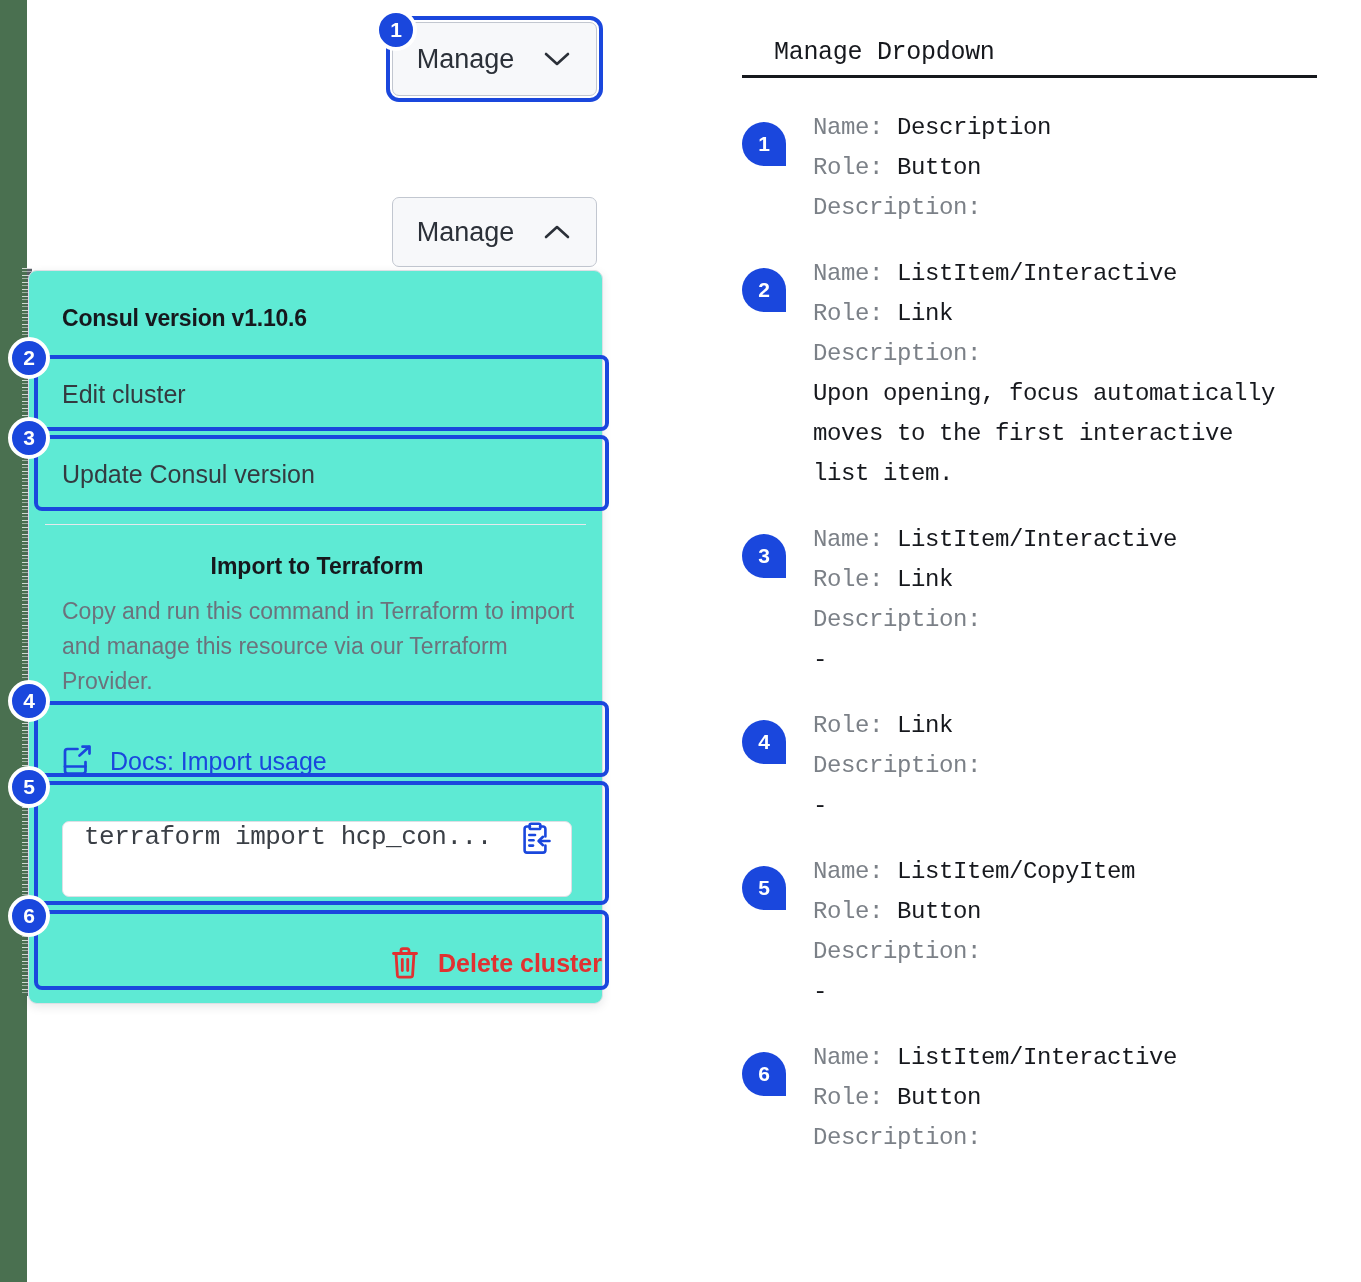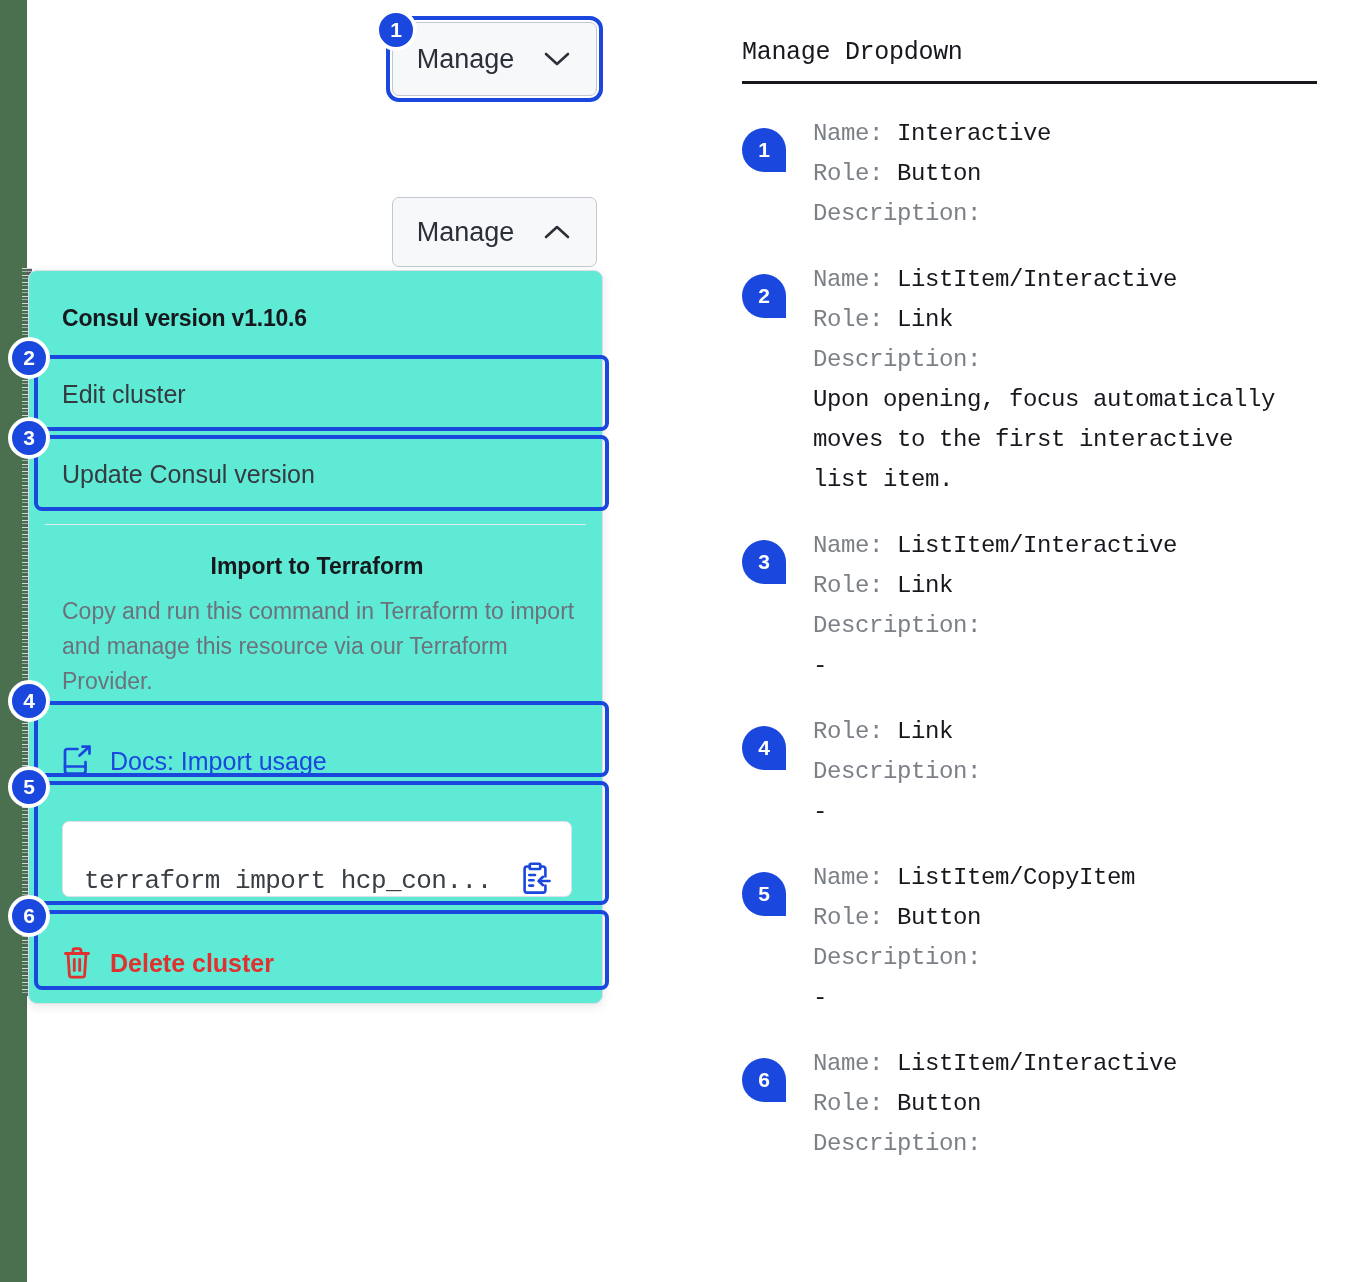--- a/index.html
+++ b/index.html
@@ -114,21 +114,21 @@
     font-size: 25px;
     color: #343a40;
     padding: 22px 0 22px 33px;
     min-height: 80px;
     display: flex;
     align-items: center;
     gap: 18px;
     position: relative;
   }
   .dd-item.link { color: #1a47dd; }
-  .dd-item.danger { color: #e03131; font-weight: 700; }
+  .dd-item.danger { color: #e03131; font-weight: 700; justify-content: flex-end; }
   .dd-item.link .txt { font-weight: 400; }
 
   .dd-divider {
     height: 1px;
     background: #e6e8ec;
     margin: 10px 16px 0 16px;
   }
 
   .dd-block-title {
     font-size: 23px;
@@ -144,21 +144,21 @@
     padding: 0 24px 22px 33px;
   }
 
   .code-row { padding: 20px 30px 26px 33px; }
   .code-box {
     border: 1px solid #dcdfe5;
     border-radius: 7px;
     background: #ffffff;
     height: 76px;
     display: flex;
-    align-items: flex-end;
+    align-items: flex-start;
     justify-content: space-between;
     padding: 0 19px 0 21px;
   }
   .code-text {
     font-family: "Liberation Mono", monospace;
     font-size: 26px;
     color: #3a3f46;
     letter-spacing: -.5px;
     white-space: nowrap;
   }
@@ -177,21 +177,22 @@
   .doc-panel {
     position: absolute;
     left: 742px; top: 38px;
     width: 575px;
     font-family: "Liberation Mono", monospace;
   }
   .doc-title {
     font-size: 25px;
     color: #16181d;
     letter-spacing: -.3px;
-    padding-bottom: 14px;
+    padding-bottom: 8px;
+    margin-left: 32px;
   }
   .doc-rule {
     height: 3px;
     background: #16181d;
     width: 575px;
   }
   .doc-entry {
     display: flex;
     align-items: flex-start;
     gap: 27px;
@@ -330,21 +331,21 @@
   <div class="focus-ring" style="left:34px; top:910px; width:575px; height:80px;"></div>
   <div class="badge-circle" style="left:8px; top:895px;">6</div>
 
   <div class="doc-panel">
     <div class="doc-title">Manage Dropdown</div>
     <div class="doc-rule"></div>
     <div id="doc-entries">
         <div class="doc-entry">
           <div class="pin">1</div>
           <div class="doc-body">
-            <div class="doc-line"><span class="doc-key">Name:</span><span> Interactive</span></div>
+            <div class="doc-line"><span class="doc-key">Name:</span><span> Description</span></div>
             <div class="doc-line"><span class="doc-key">Role:</span><span> Button</span></div>
             <div class="doc-line"><span class="doc-key">Description:</span></div>
           </div>
         </div>
         <div class="doc-entry">
           <div class="pin">2</div>
           <div class="doc-body">
             <div class="doc-line"><span class="doc-key">Name:</span><span> ListItem/Interactive</span></div>
             <div class="doc-line"><span class="doc-key">Role:</span><span> Link</span></div>
             <div class="doc-line"><span class="doc-key">Description:</span></div>

